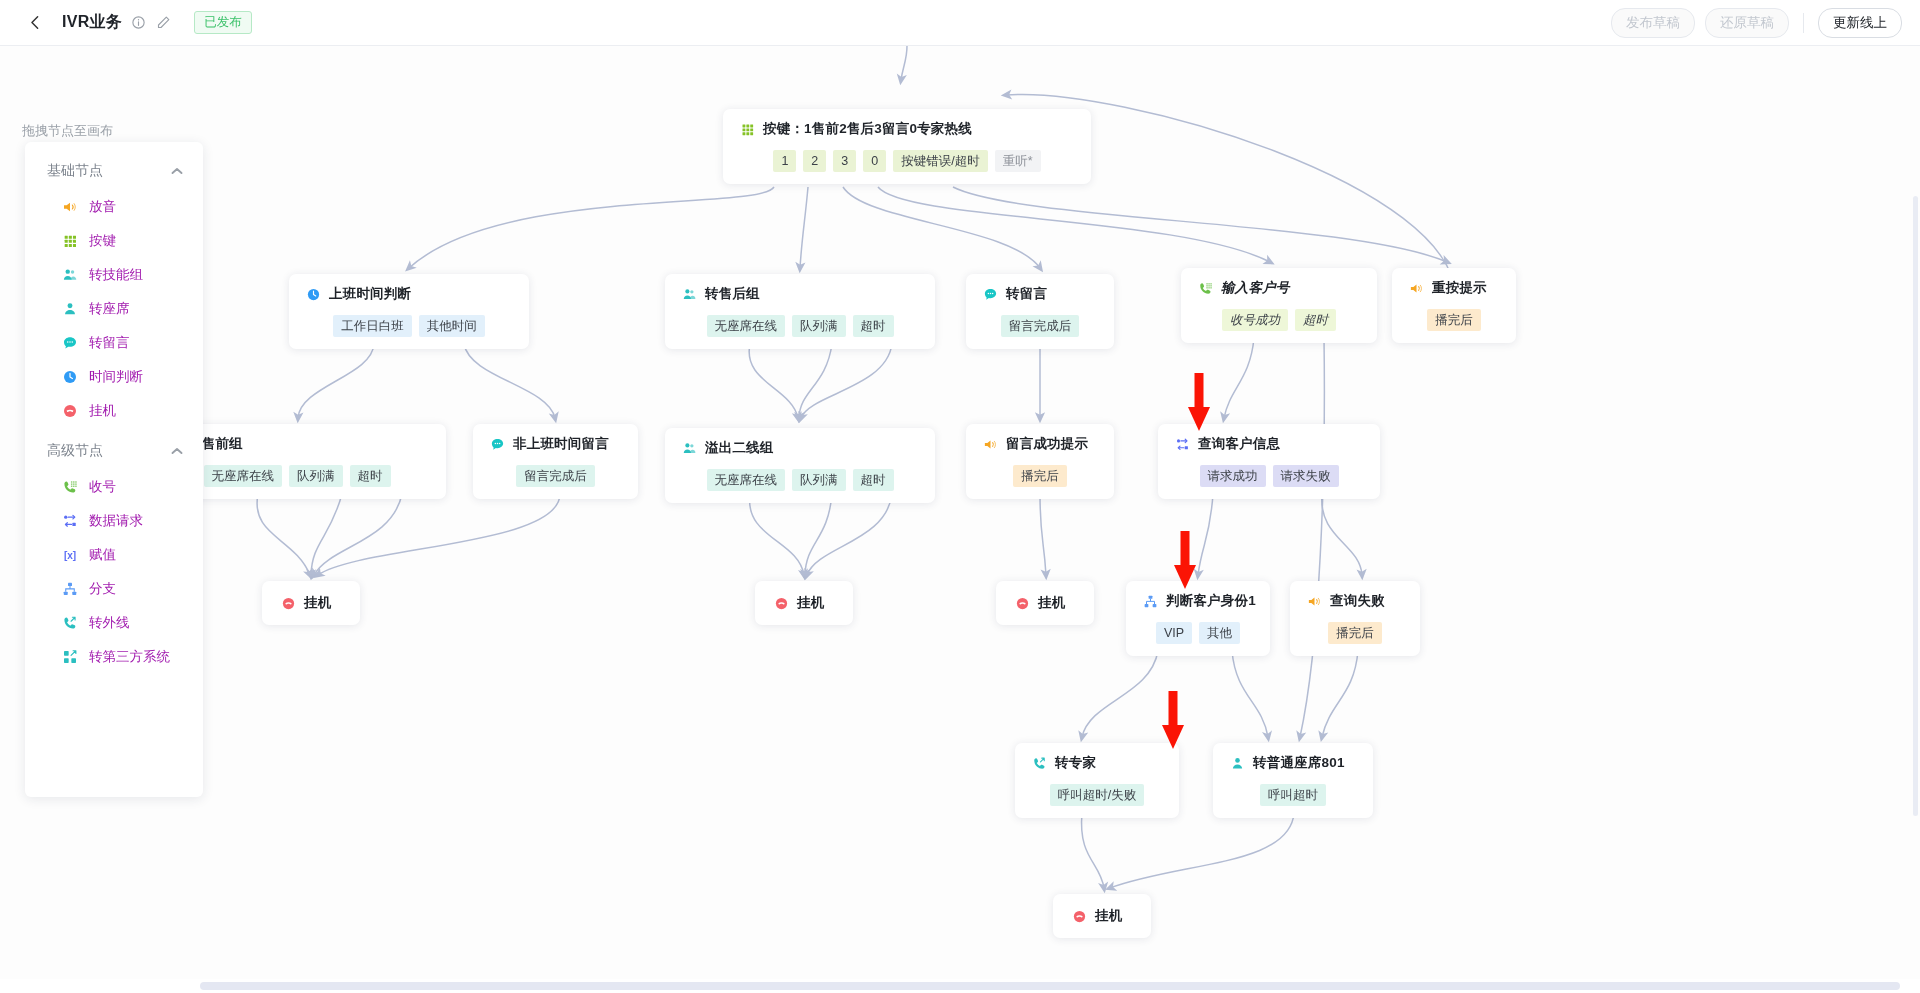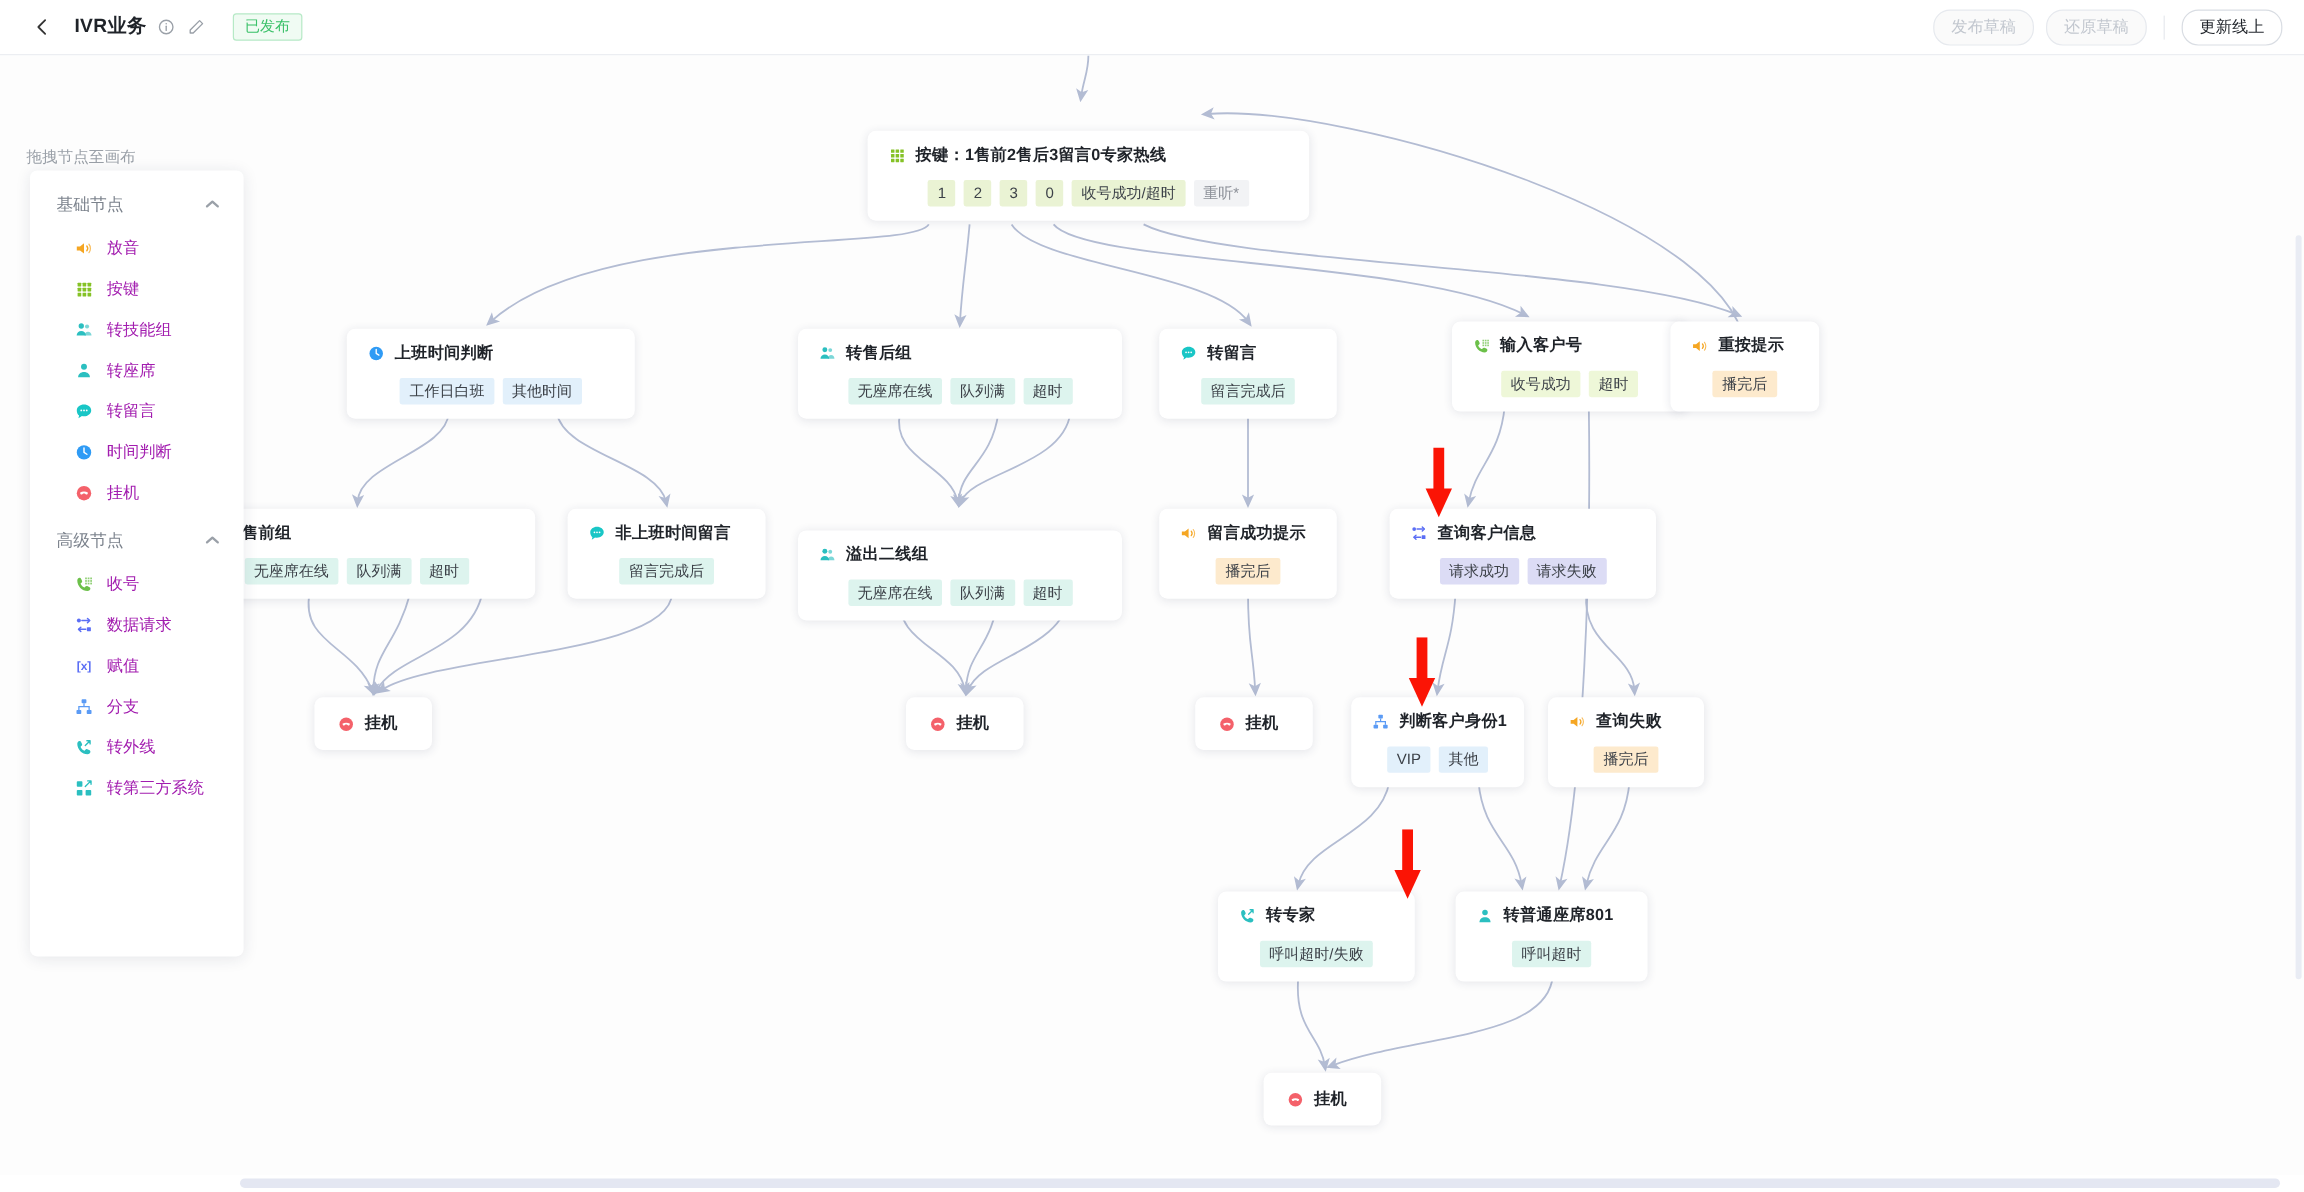--- a/index.html
+++ b/index.html
@@ -259,21 +259,21 @@
                 <rect x="16.4" y="16.4" width="4.6" height="4.6" rx="0.5" fill="#85c226"></rect>
               </svg>
             </span>
             <span class="node-title">按键：1售前2售后3留言0专家热线</span>
           </div>
           <div class="ports">
             <span class="port p-green">1</span>
             <span class="port p-green">2</span>
             <span class="port p-green">3</span>
             <span class="port p-green">0</span>
-            <span class="port p-green">收号成功/超时</span>
+            <span class="port p-green">按键错误/超时</span>
             <span class="port p-gray">重听*</span>
           </div>
         </div>
         <div class="node" style="left: 289px; top: 228px; width: 240px;">
           <div class="node-head">
             <span class="node-ico">
               <svg viewBox="0 0 24 24">
                 <circle cx="12" cy="12" r="9" fill="#2f9bf5"></circle>
                 <path d="M12 6.6V12l3.6 2.3" stroke="#fff" stroke-width="1.8" fill="none" stroke-linecap="round" stroke-linejoin="round"></path>
               </svg>
@@ -312,21 +312,21 @@
                 <circle cx="12" cy="10.5" r="1.15" fill="#fff"></circle>
                 <circle cx="15.4" cy="10.5" r="1.15" fill="#fff"></circle>
               </svg>
             </span>
             <span class="node-title">转留言</span>
           </div>
           <div class="ports">
             <span class="port p-mint">留言完成后</span>
           </div>
         </div>
-        <div class="node" style="left: 1210px; top: 222px; width: 196px;">
+        <div class="node" style="left: 1181px; top: 222px; width: 196px; font-style: italic;">
           <div class="node-head">
             <span class="node-ico">
               <svg viewBox="0 0 24 24">
                 <path d="M6.4 3.6c1 0 1.6.5 2.1 1.6l1 2.3c.4 1 .2 1.6-.6 2.3l-.9.8c-.3.3-.3.6-.1 1 .9 1.8 2.3 3.2 4.1 4.1.4.2.7.2 1-.1l.8-.9c.7-.8 1.3-1 2.3-.6l2.3 1c1.1.5 1.6 1.1 1.6 2.1 0 1.8-1.6 3.2-3.6 3.2C9.6 20.4 3.6 14.4 3.6 7.2c0-2 1.4-3.6 2.8-3.6z" fill="#6cc04a"></path>
                 <rect x="13.4" y="3.4" width="2.2" height="2.2" fill="#6cc04a" opacity=".75"></rect>
                 <rect x="16.6" y="3.4" width="2.2" height="2.2" fill="#6cc04a" opacity=".75"></rect>
                 <rect x="19.8" y="3.4" width="2.2" height="2.2" fill="#6cc04a" opacity=".75"></rect>
                 <rect x="13.4" y="6.6" width="2.2" height="2.2" fill="#6cc04a" opacity=".75"></rect>
                 <rect x="16.6" y="6.6" width="2.2" height="2.2" fill="#6cc04a" opacity=".75"></rect>
                 <rect x="19.8" y="6.6" width="2.2" height="2.2" fill="#6cc04a" opacity=".75"></rect>
@@ -384,21 +384,21 @@
                 <circle cx="12" cy="10.5" r="1.15" fill="#fff"></circle>
                 <circle cx="15.4" cy="10.5" r="1.15" fill="#fff"></circle>
               </svg>
             </span>
             <span class="node-title">非上班时间留言</span>
           </div>
           <div class="ports">
             <span class="port p-mint">留言完成后</span>
           </div>
         </div>
-        <div class="node" style="left: 665px; top: 396px; width: 270px;">
+        <div class="node" style="left: 665px; top: 382px; width: 270px;">
           <div class="node-head">
             <span class="node-ico">
               <svg viewBox="0 0 24 24">
                 <circle cx="8.6" cy="7" r="3.3" fill="#2bbfc0"></circle>
                 <path d="M2.8 19c0-3.4 2.6-5.6 5.8-5.6S14.4 15.6 14.4 19z" fill="#2bbfc0"></path>
                 <circle cx="15.8" cy="7.6" r="2.6" fill="#2bbfc0" opacity=".62"></circle>
                 <path d="M12.6 19c0-3 2-4.9 4.4-4.9S21.4 16 21.4 19z" fill="#2bbfc0" opacity=".62"></path>
               </svg>
             </span>
             <span class="node-title">溢出二线组</span>

